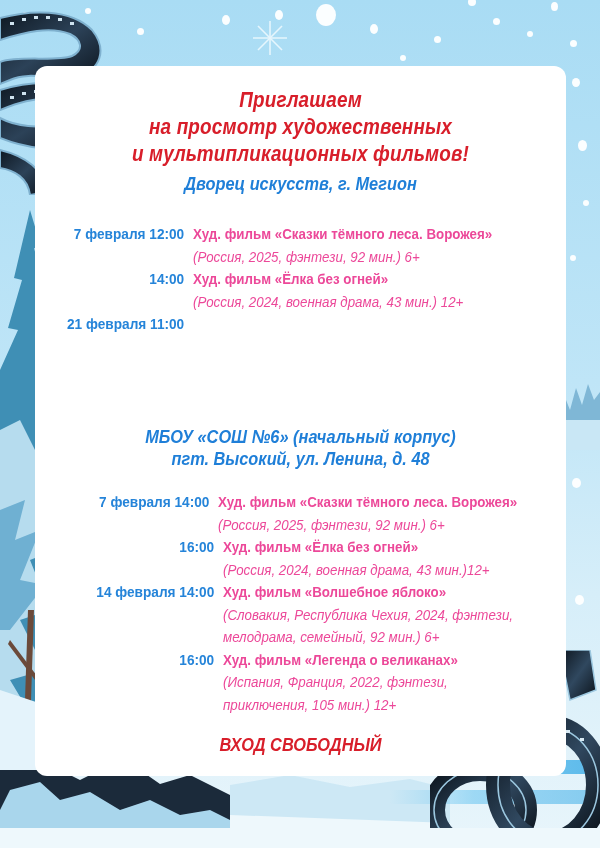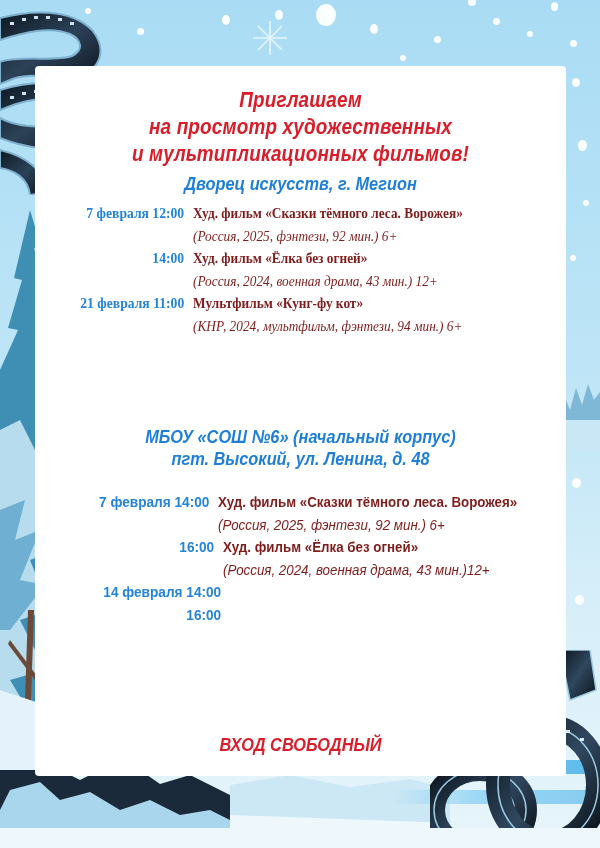--- a/index.html
+++ b/index.html
@@ -19,21 +19,21 @@
     .stripe {
       position: absolute; right: 0; width: 210px; height: 14px;
       background: linear-gradient(90deg, rgba(120,200,240,0) 0%, #7fcdf2 40%, #5bb9ea 100%);
     }
     .film { position: absolute; }
 
     .card {
       position: absolute;
       left: 35px; top: 66px; width: 531px; height: 710px;
       background: #ffffff;
-      border-radius: 4px;
+      border-radius: 12px;
       padding-left: 48px;
     }
     .title {
       position: absolute; left: 0; right: 0; top: 20px;
       text-align: center;
       color: #d81e2a;
       font-weight: bold; font-style: italic;
       font-size: 22px; line-height: 27px;
       letter-spacing: 0.2px;
       transform: scaleX(0.86);
@@ -43,39 +43,39 @@
       text-align: center;
       color: #1f7fd8;
       font-weight: bold; font-style: italic;
       font-size: 19px; line-height: 22px;
       transform: scaleX(0.86);
     }
     .venue1 { top: 107px; }
     .venue2 { top: 360px; }
 
     .schedule { position: absolute; left: 0; right: 0; }
-    .sched1 { top: 136px; font-family: Liberation Serif, serif; }
+    .sched1 { top: 157px; }
     .sched2 { top: 425px; margin-left: 37px; }
 
     .entry { position: relative; display: flex; margin-bottom: 0; }
     .when {
       width: 158px;
       text-align: right;
       color: #2584d9;
       font-weight: bold;
       font-size: 15.5px; line-height: 22.5px;
       padding-right: 10px;
       white-space: nowrap;
       transform: scaleX(0.88);
       transform-origin: right center;
     }
     .what {
       width: 360px;
       font-size: 15.5px; line-height: 22.5px;
-      color: #7f1d1d;
+      color: #ec4899;
     }
     .what .name { font-weight: bold; display: block; transform: scaleX(0.86); transform-origin: left center; white-space: nowrap; }
     .what .info { font-style: italic; display: block; transform: scaleX(0.86); transform-origin: left center; white-space: nowrap; }
     .what .inline-info { font-style: italic; font-weight: normal; }
 
     .free {
       position: absolute; left: 0; right: 0; top: 668px;
       text-align: center;
       color: #d81e2a;
       font-weight: bold; font-style: italic;
@@ -228,24 +228,20 @@
     </div>
     <div class="entry">
       <div class="when">14:00</div>
       <div class="what">
         <span class="name">Худ. фильм «Ёлка без огней»</span>
         <span class="info">(Россия, 2024, военная драма, 43 мин.) 12+</span>
       </div>
     </div>
     <div class="entry">
       <div class="when">21 февраля 11:00</div>
-      <div class="what">
-        <span class="name">Мультфильм «Кунг-фу кот»</span>
-        <span class="info">(КНР, 2024, мультфильм, фэнтези, 94 мин.) 6+</span>
-      </div>
     </div>
   </div>
 
   <div class="venue venue2">
     <div>МБОУ «СОШ №6» (начальный корпус)</div>
     <div>пгт. Высокий, ул. Ленина, д. 48</div>
   </div>
 
   <div class="schedule sched2">
     <div class="entry">
@@ -257,20 +253,30 @@
     </div>
     <div class="entry">
       <div class="when">16:00</div>
       <div class="what">
         <span class="name">Худ. фильм «Ёлка без огней»</span>
         <span class="info">(Россия, 2024, военная драма, 43 мин.)12+</span>
       </div>
     </div>
     <div class="entry">
       <div class="when">14 февраля 14:00</div>
+      <div class="what">
+        <span class="name">Худ. фильм «Волшебное яблоко»</span>
+        <span class="info">(Словакия, Республика Чехия, 2024, фэнтези,</span>
+        <span class="info">мелодрама, семейный, 92 мин.) 6+</span>
+      </div>
     </div>
     <div class="entry">
       <div class="when">16:00</div>
+      <div class="what">
+        <span class="name">Худ. фильм «Легенда о великанах»</span>
+        <span class="info">(Испания, Франция, 2022, фэнтези,</span>
+        <span class="info">приключения, 105 мин.) 12+</span>
+      </div>
     </div>
   </div>
 
   <div class="free">ВХОД СВОБОДНЫЙ</div>
 </div>
 
 </body></html>

